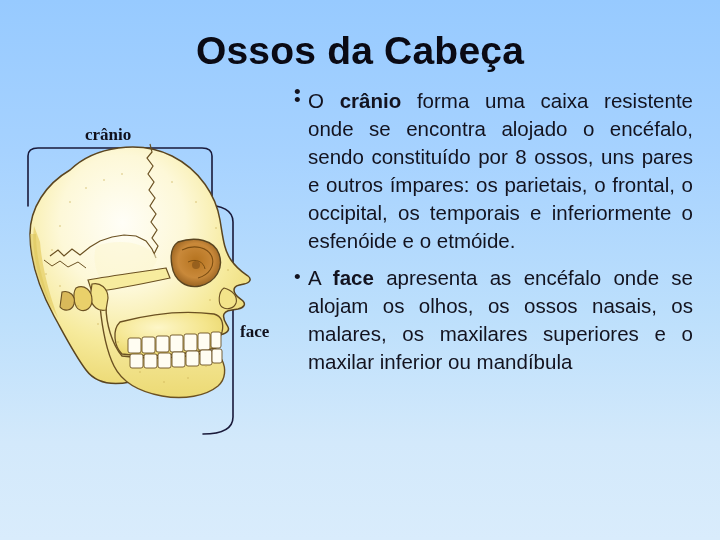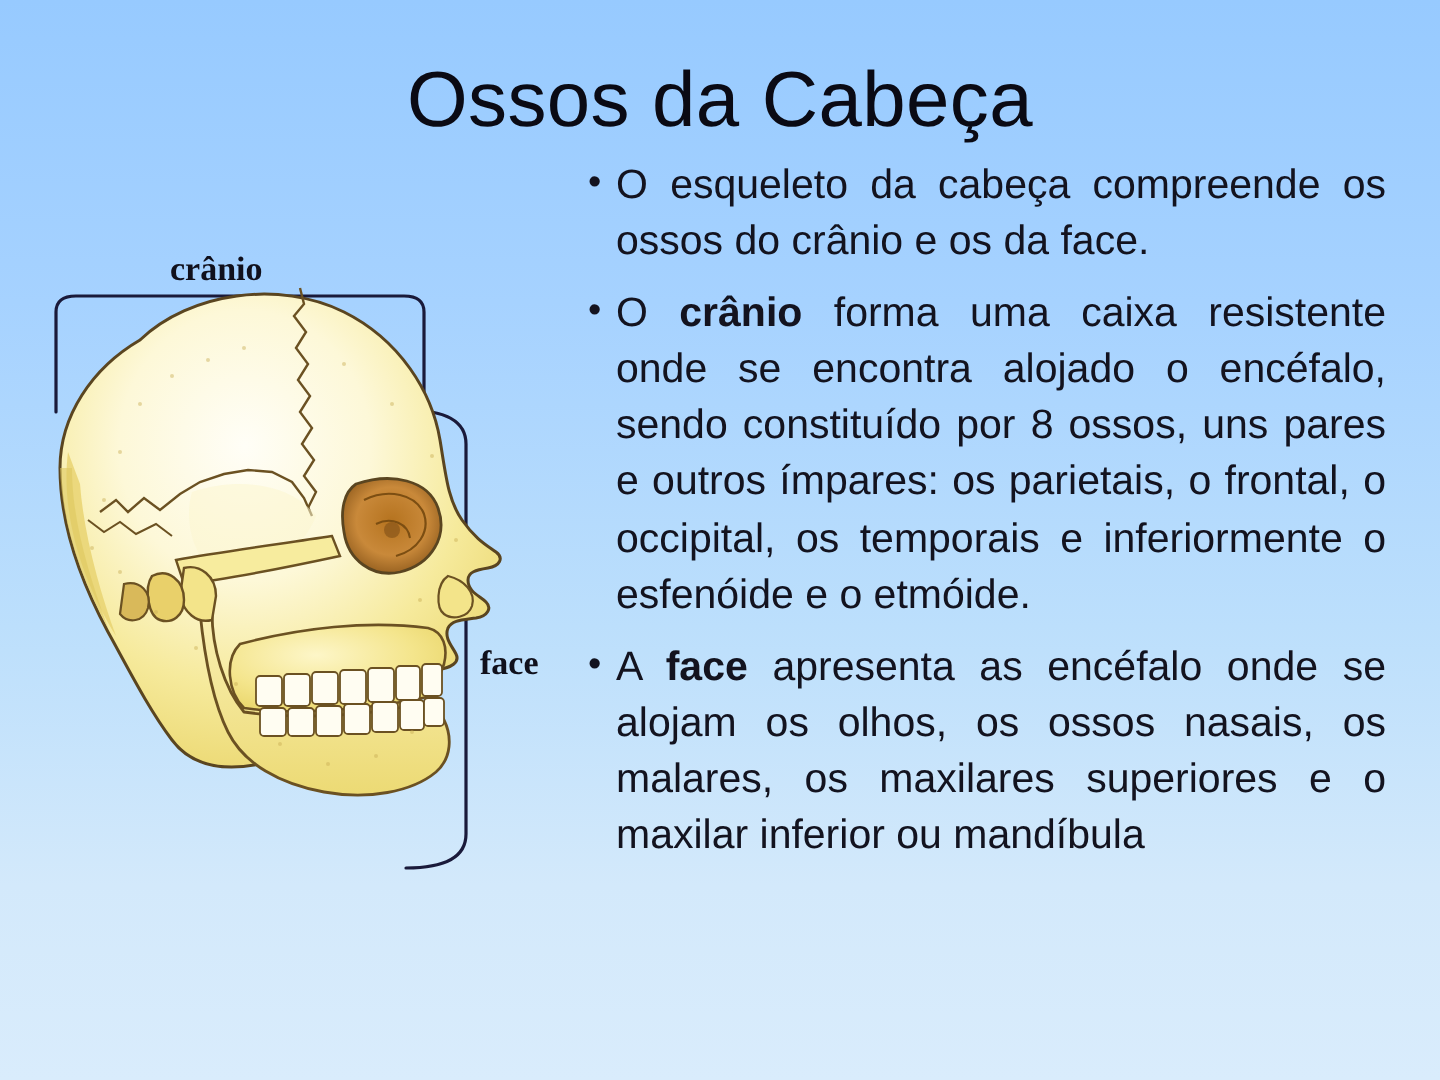--- a/index.html
+++ b/index.html
@@ -23,21 +23,21 @@
   
   #slide-title {
     position: absolute;
     left: 0;
     top: 28px;
     width: 720px;
     text-align: center;
     font-size: 39px;
     line-height: 46px;
     color: #0a0a14;
-    font-weight: normal;
+    font-weight: bold;
     letter-spacing: 0.2px;
     white-space: nowrap;
   }
 
   
   #body-column {
     position: absolute;
     left: 293px;
     top: 79px;
     width: 400px;
@@ -255,21 +255,20 @@
       </g>
     </svg>
 
     <div id="label-cranio" class="label-serif">crânio</div>
     <div id="label-face" class="label-serif">face</div>
   </div>
 
   <div id="body-column">
     <p class="bullet-para">
       <span class="bullet-mark">•</span>
-      <span><span>O </span><span>esqueleto da cabeça compreende os ossos do crânio e os da face.</span></span>
     </p>
     <p class="bullet-para">
       <span class="bullet-mark">•</span>
       <span><span>O </span><b>crânio</b><span> forma uma caixa resistente onde se encontra alojado o encéfalo, sendo constituído por 8 ossos, uns pares e outros ímpares: os  parietais, o frontal, o occipital, os temporais e inferiormente o esfenóide e o etmóide.</span></span>
     </p>
     <p class="bullet-para">
       <span class="bullet-mark">•</span>
       <span><span>A </span><b>face</b><span> apresenta as encéfalo onde se alojam os olhos, os ossos nasais, os malares, os maxilares superiores e o maxilar inferior ou mandíbula</span></span>
     </p>
   </div>

